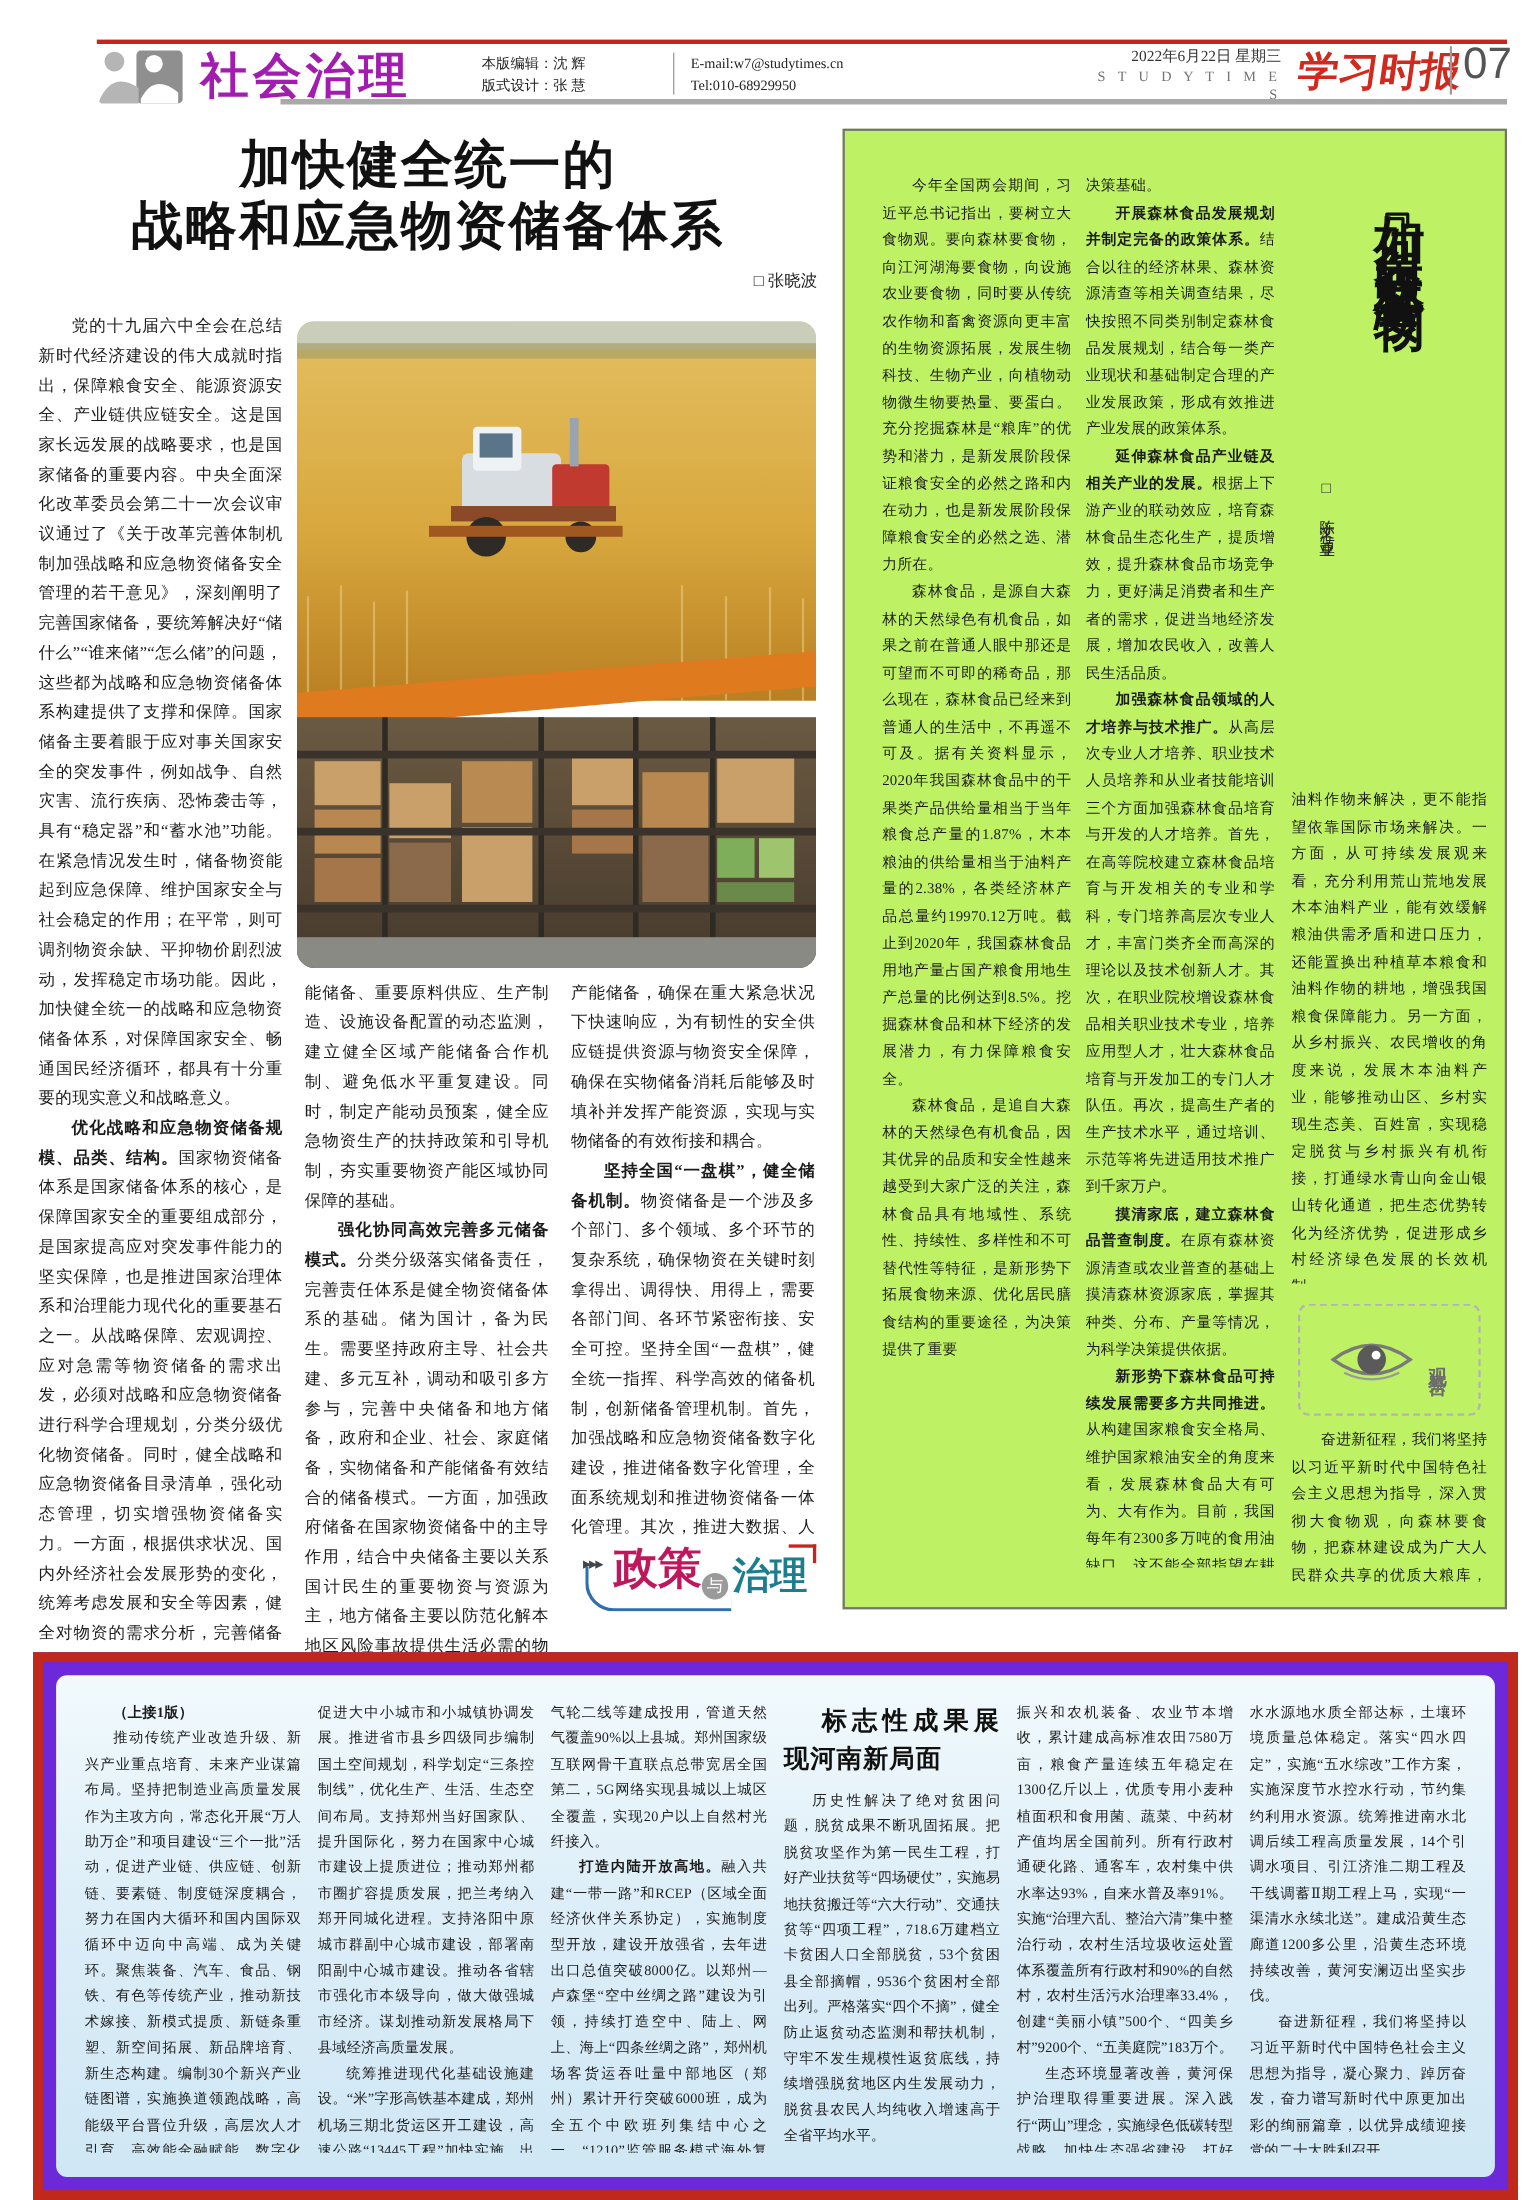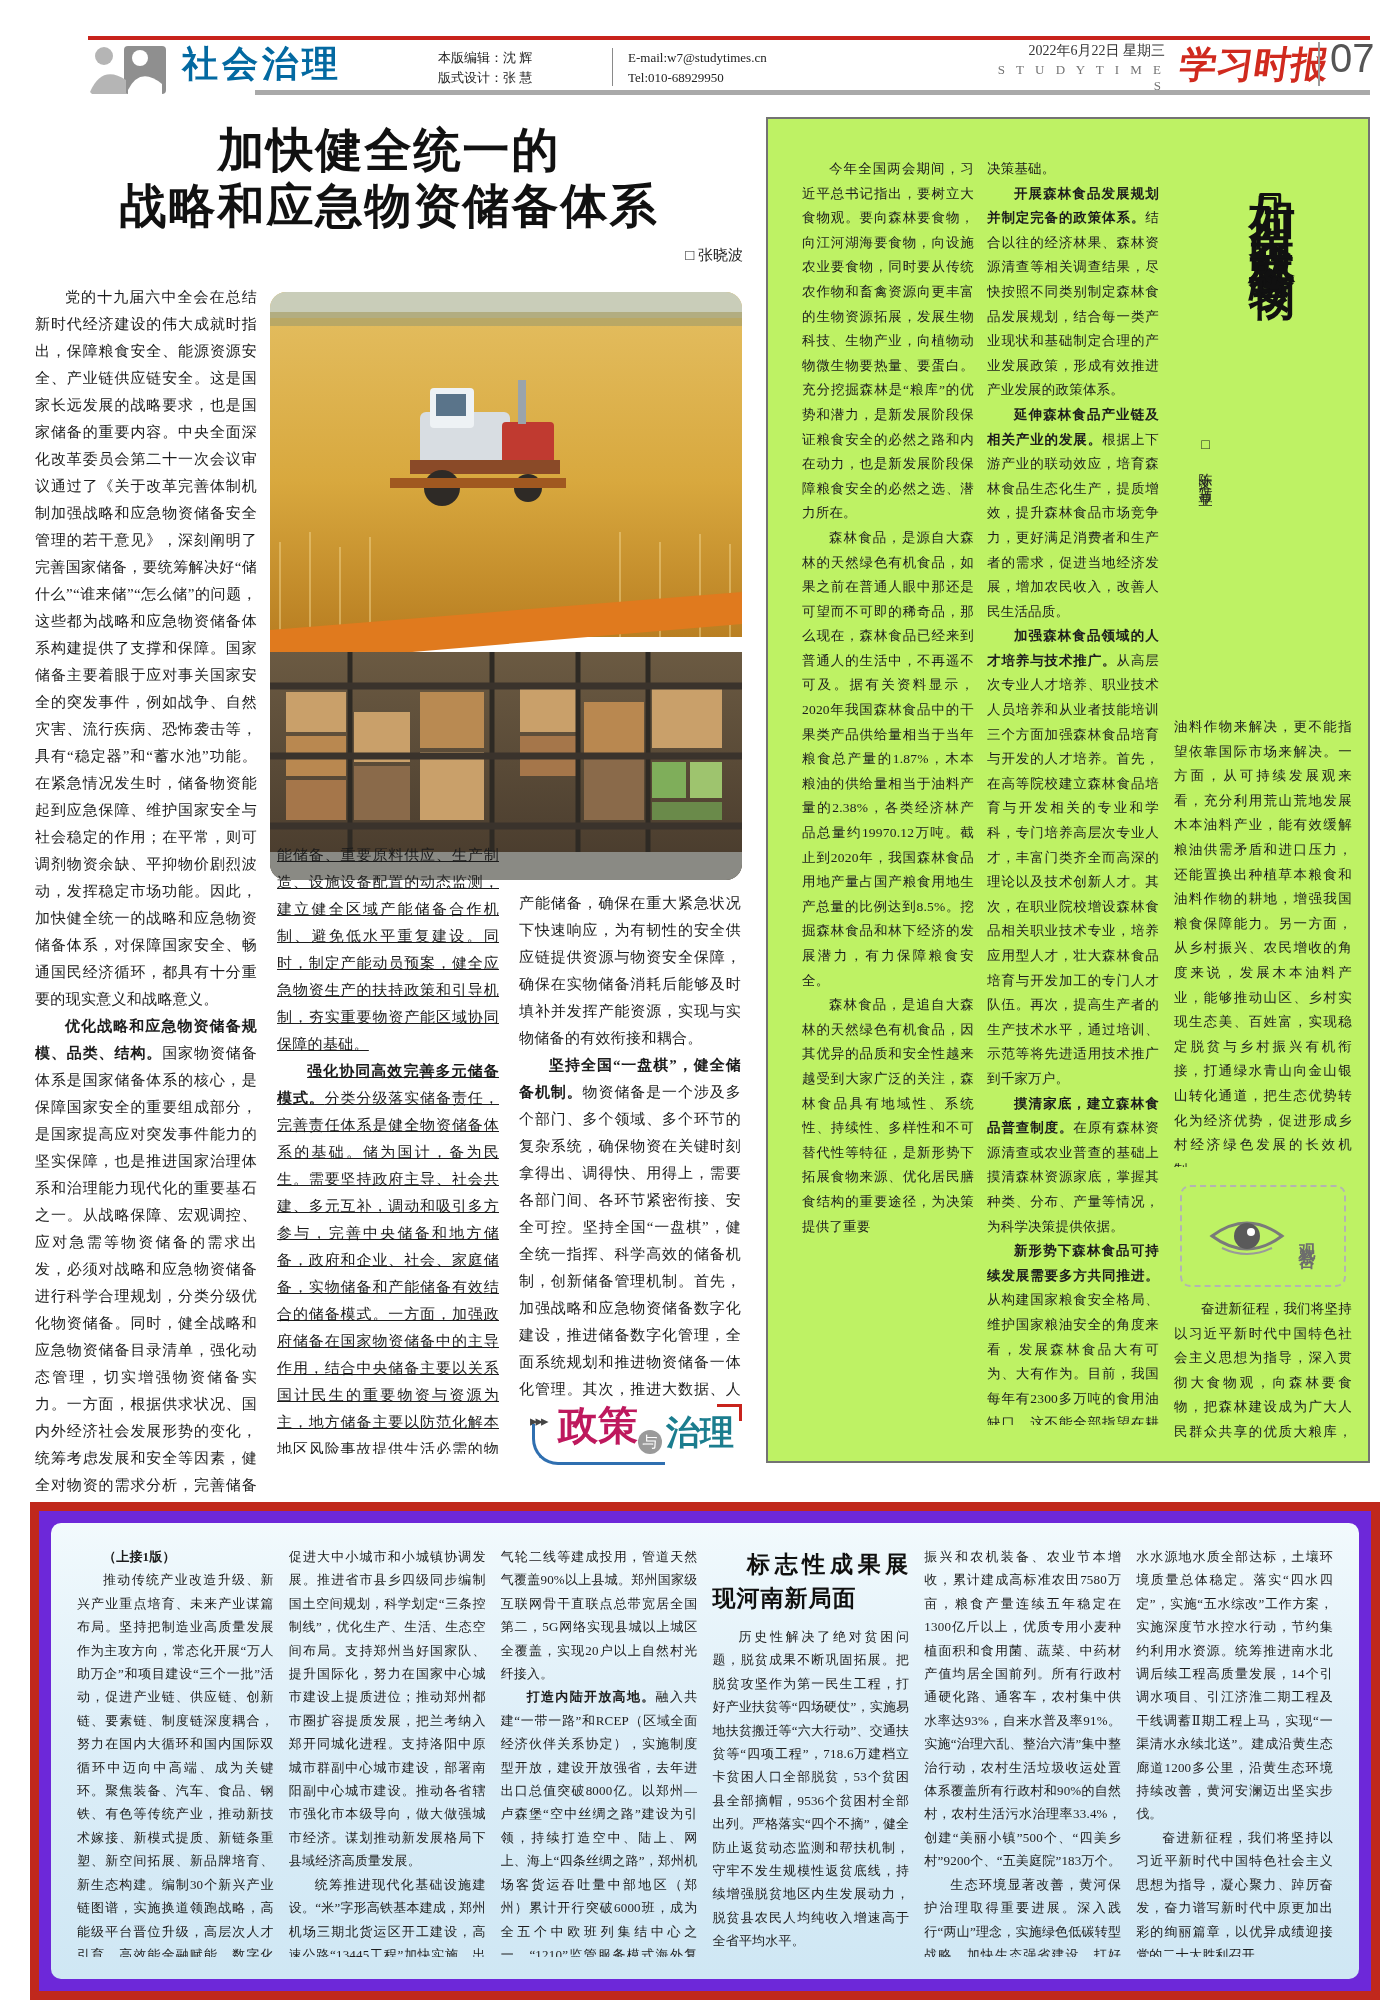--- a/index.html
+++ b/index.html
@@ -4,40 +4,40 @@
 <style>
   html,body{margin:0;padding:0;background:#ffffff;}
   #page{position:relative;width:1400px;height:2000px;background:#fff;overflow:hidden;
         font-family:"Liberation Serif","DejaVu Serif",serif;color:#1c1c1c;}
   .abs{position:absolute;}
   
   .hdr-redline{left:88px;top:36px;width:1282px;height:4px;background:#c8231c;}
   .hdr-grayline{left:255px;top:90px;width:1115px;height:5px;background:#a9a9a9;}
   .hdr-logo{left:88px;top:44px;width:80px;height:52px;}
   .hdr-section{left:182px;top:40px;font-family:Liberation Serif, serif;
-               font-size:36px;font-weight:bold;color:#0369a1;letter-spacing:4px;}
+               font-size:44px;font-weight:bold;color:#a21caf;letter-spacing:4px;}
   .hdr-edit{left:438px;top:48px;font-size:13px;line-height:20px;color:#222;
             font-family:"Liberation Serif",serif;}
   .hdr-vline{left:612px;top:48px;width:1px;height:38px;background:#8a8a8a;}
   .hdr-contact{left:628px;top:48px;font-size:13px;line-height:20px;color:#222;}
   .hdr-date{left:985px;top:42px;font-size:14px;color:#333;text-align:right;width:180px;}
   .hdr-en{left:985px;top:62px;font-size:13px;color:#737373;letter-spacing:4px;text-align:right;width:180px;}
   .hdr-masthead{left:1180px;top:40px;font-size:37px;font-weight:bold;color:#d02a1e;
                 transform:skewX(-8deg);font-family:"Liberation Serif",serif;}
   .hdr-pvline{left:1318px;top:42px;width:2px;height:44px;background:#9a9a9a;}
   .hdr-page{left:1330px;top:36px;font-size:40px;color:#555;font-family:"Liberation Sans",sans-serif;}
   
   .a1-title{left:35px;top:122px;width:708px;text-align:center;font-size:47px;font-weight:bold;
             line-height:56px;color:#111;letter-spacing:2px;}
   .a1-byline{left:35px;top:246px;width:708px;text-align:right;font-size:15px;color:#222;}
   .a1-photo{left:270px;top:292px;width:472px;height:588px;border-radius:16px;overflow:hidden;}
   .col{overflow:hidden;text-align:justify;}
   .a1col{font-size:15px;line-height:27px;letter-spacing:.3px;}
   .a1-c1{left:35px;top:284px;width:222px;height:1218px;}
-  .a1-c2{left:277px;top:842px;width:222px;height:612px;text-decoration:underline;}
+  .a1-c2{left:277px;top:890px;width:222px;height:612px;}
   .a1-c3{left:519px;top:890px;width:222px;height:508px;}
   .col p{margin:0;text-indent:2em;}
   .col p.cont{text-indent:0;}
   .lead{font-weight:bold;}
   
   .pz-logo{left:530px;top:1404px;width:212px;height:62px;}
   .pz-arrow{position:absolute;left:0;top:8px;color:#444;font-size:15px;letter-spacing:-2px;font-weight:bold;}
   .pz-zc{position:absolute;left:28px;top:-6px;font-size:40px;font-weight:bold;color:#be185d;
          font-family:"Liberation Sans",sans-serif;}
   .pz-yu{position:absolute;left:108px;top:26px;width:24px;height:24px;border-radius:50%;

